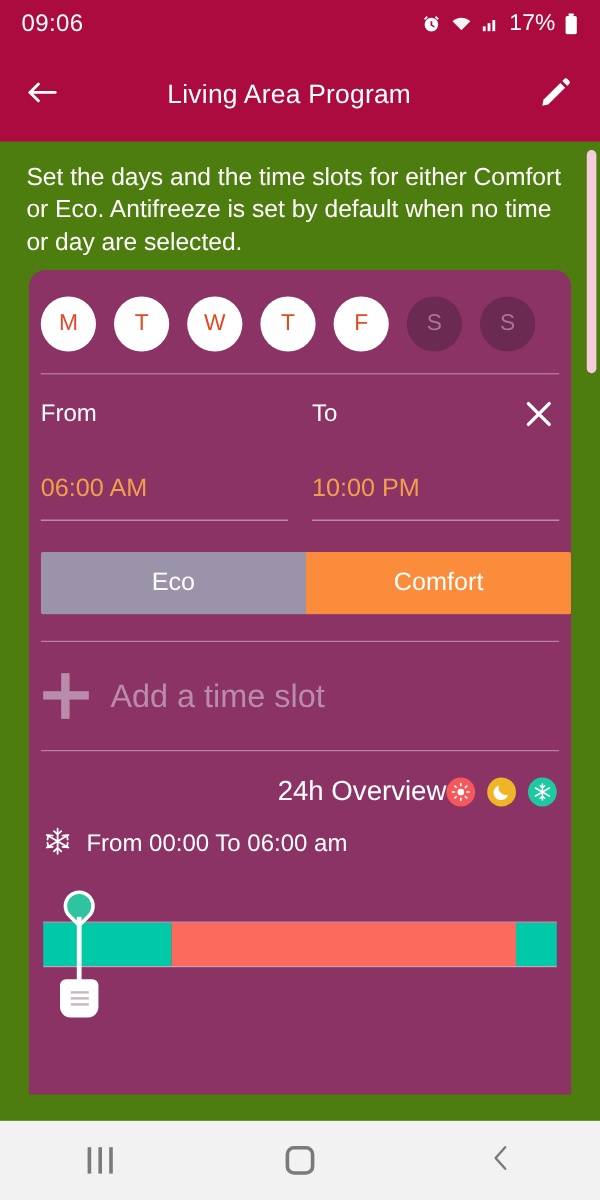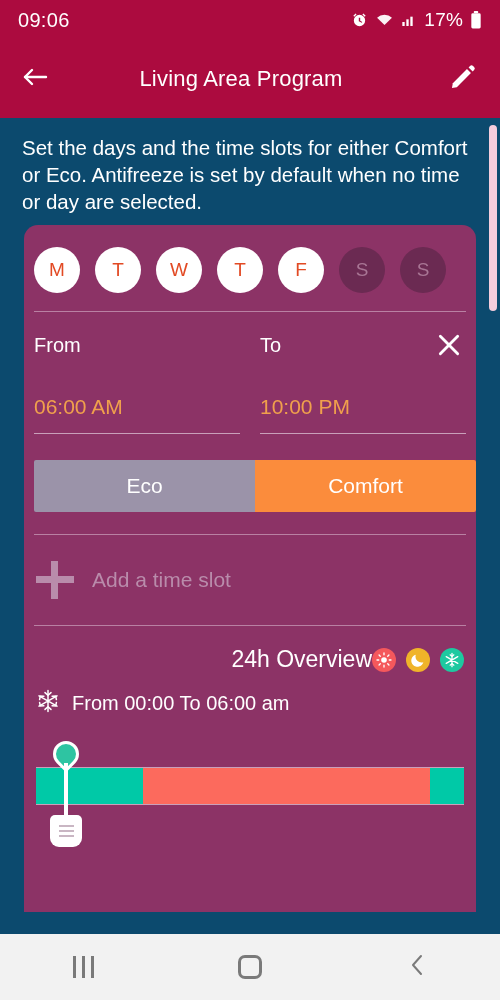--- a/index.html
+++ b/index.html
@@ -2,21 +2,21 @@
 <html><head>
 <meta charset="utf-8">
 <style>
   * { margin:0; padding:0; box-sizing:border-box; }
   html, body {
     width:500px; height:1000px;
     font-family:"Liberation Sans", sans-serif;
     overflow:hidden;
     background:#d93b63;
   }
-  #app { position:relative; width:500px; height:1000px; background:#0c4a6e; }
+  #app { position:relative; width:500px; height:1000px; background:#4d7c0f; }
 
   
   .statusbar{
     position:absolute; top:0; left:0; width:500px; height:40px;
     background:#ac0b3f; color:#fff;
     display:flex; align-items:center; justify-content:space-between;
     padding:0 18px;
   }
   .sb-time{ font-size:20px; letter-spacing:.3px; font-weight:400; }
   .sb-right{ display:flex; align-items:center; gap:7px; }
@@ -95,21 +95,21 @@
   .modes-wrap{ padding-bottom:22px; }
 
   
   .addslot{ display:flex; align-items:center; gap:18px; padding:26px 12px 26px 12px; }
   .addslot .plus{ width:38px; height:38px; position:relative; }
   .addslot .plus::before, .addslot .plus::after{
     content:""; position:absolute; background:#b98cab;
   }
   .addslot .plus::before{ left:0; top:15px; width:38px; height:7px; }
   .addslot .plus::after{ top:0; left:15px; width:7px; height:38px; }
-  .addslot .txt{ color:#b98cab; font-size:21px; }
+  .addslot .txt{ color:#b98cab; font-size:27px; }
 
   
   .ov-head{
     display:flex; align-items:center; justify-content:flex-end;
     padding:20px 12px 0 12px;
   }
   .ov-title{ color:#ffffff; font-size:23px; }
   .ov-legend{ display:flex; gap:10px; }
   .lg{ width:24px; height:24px; border-radius:50%; display:flex; align-items:center; justify-content:center; }
   .lg.sun{ background:#f4585c; }

